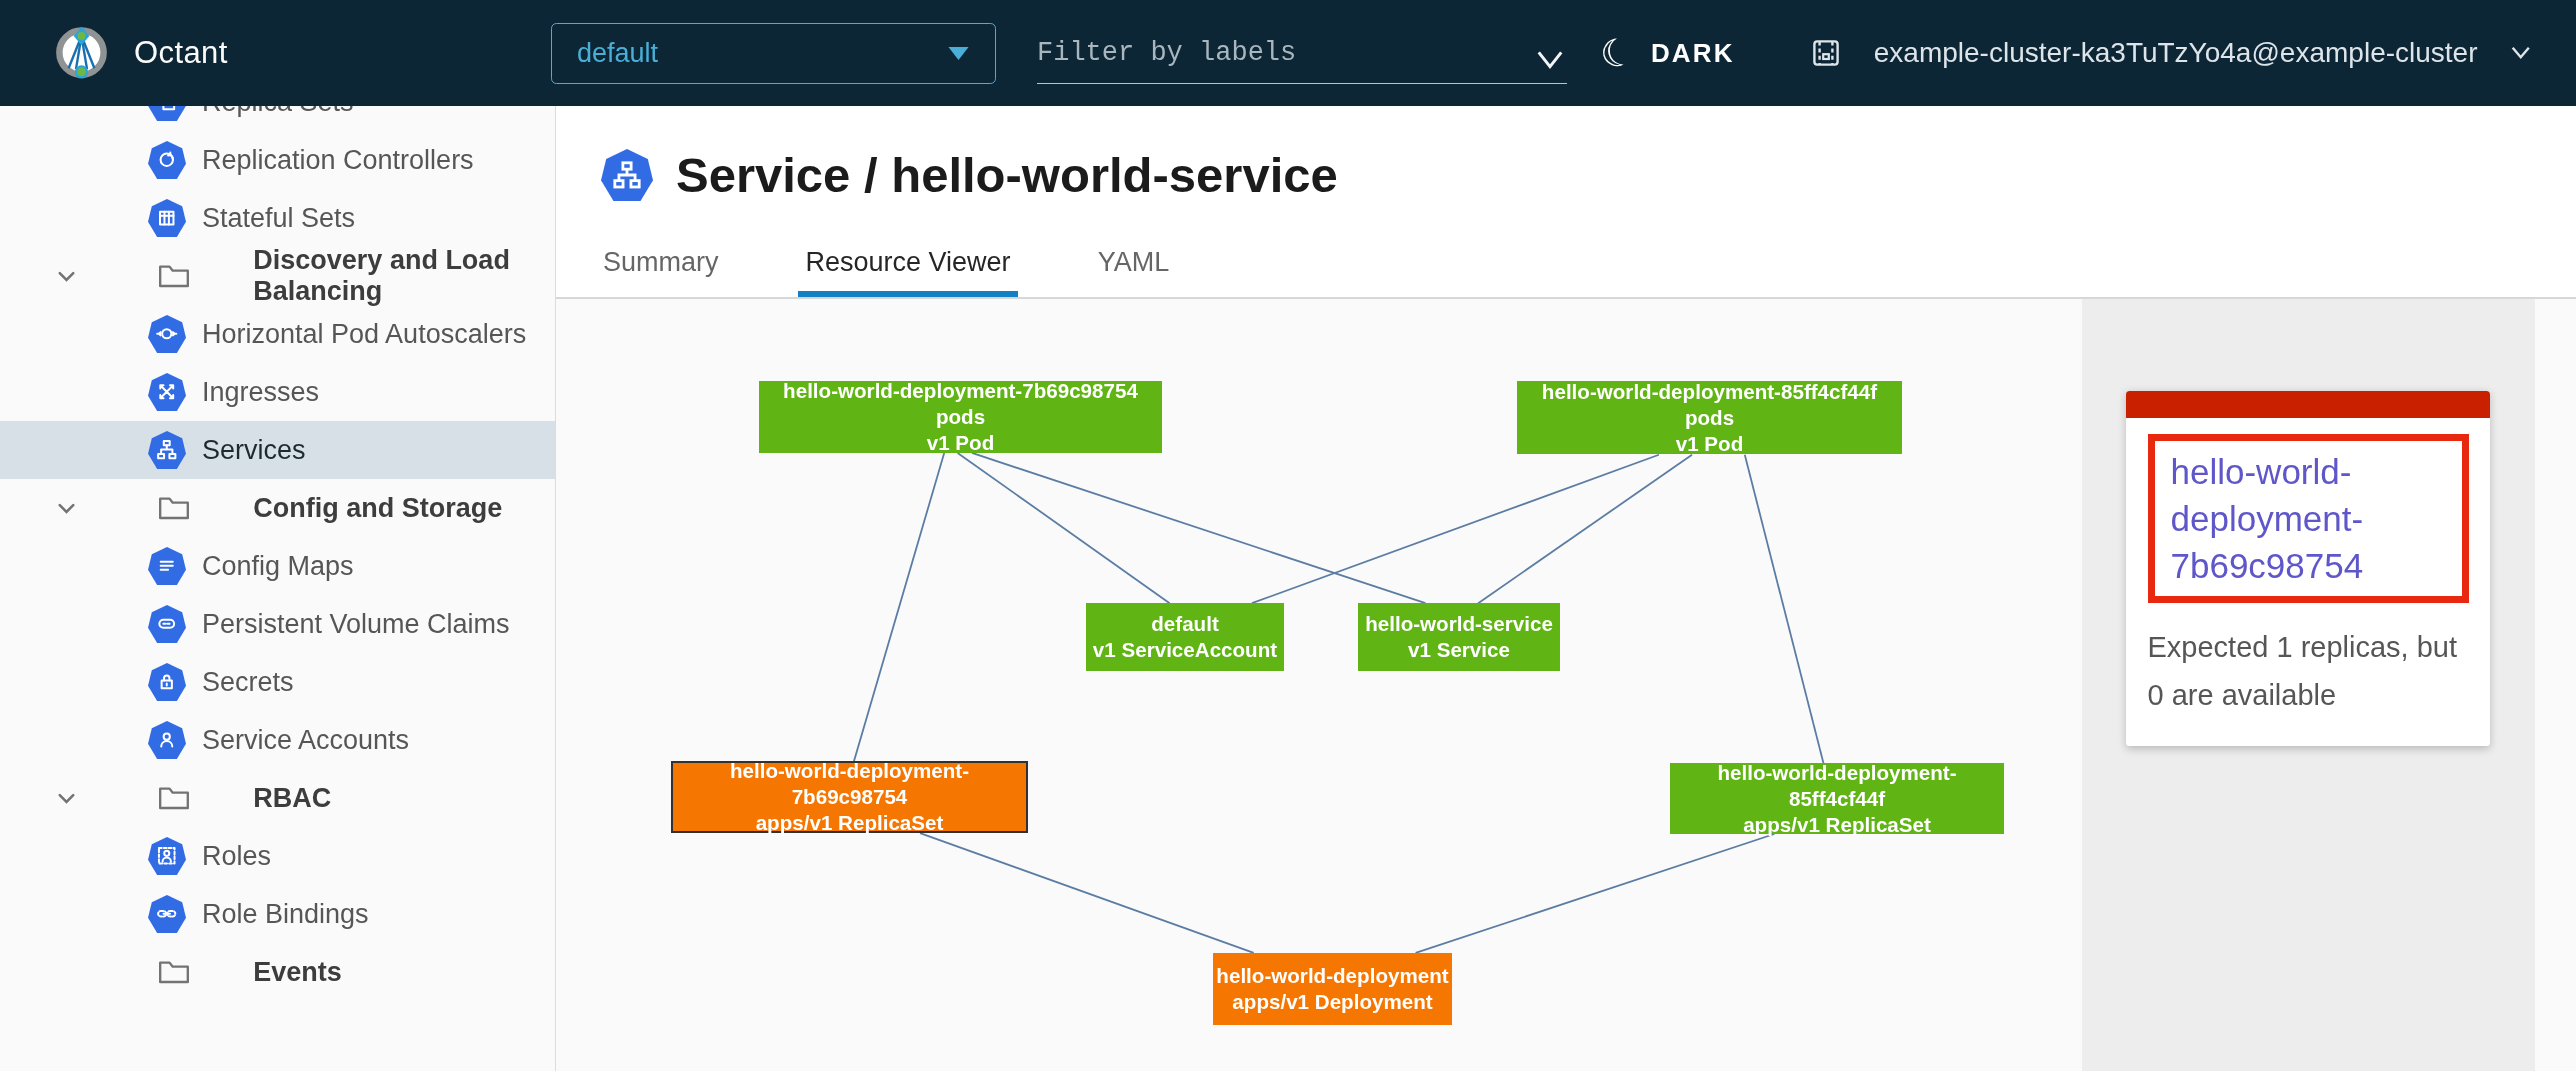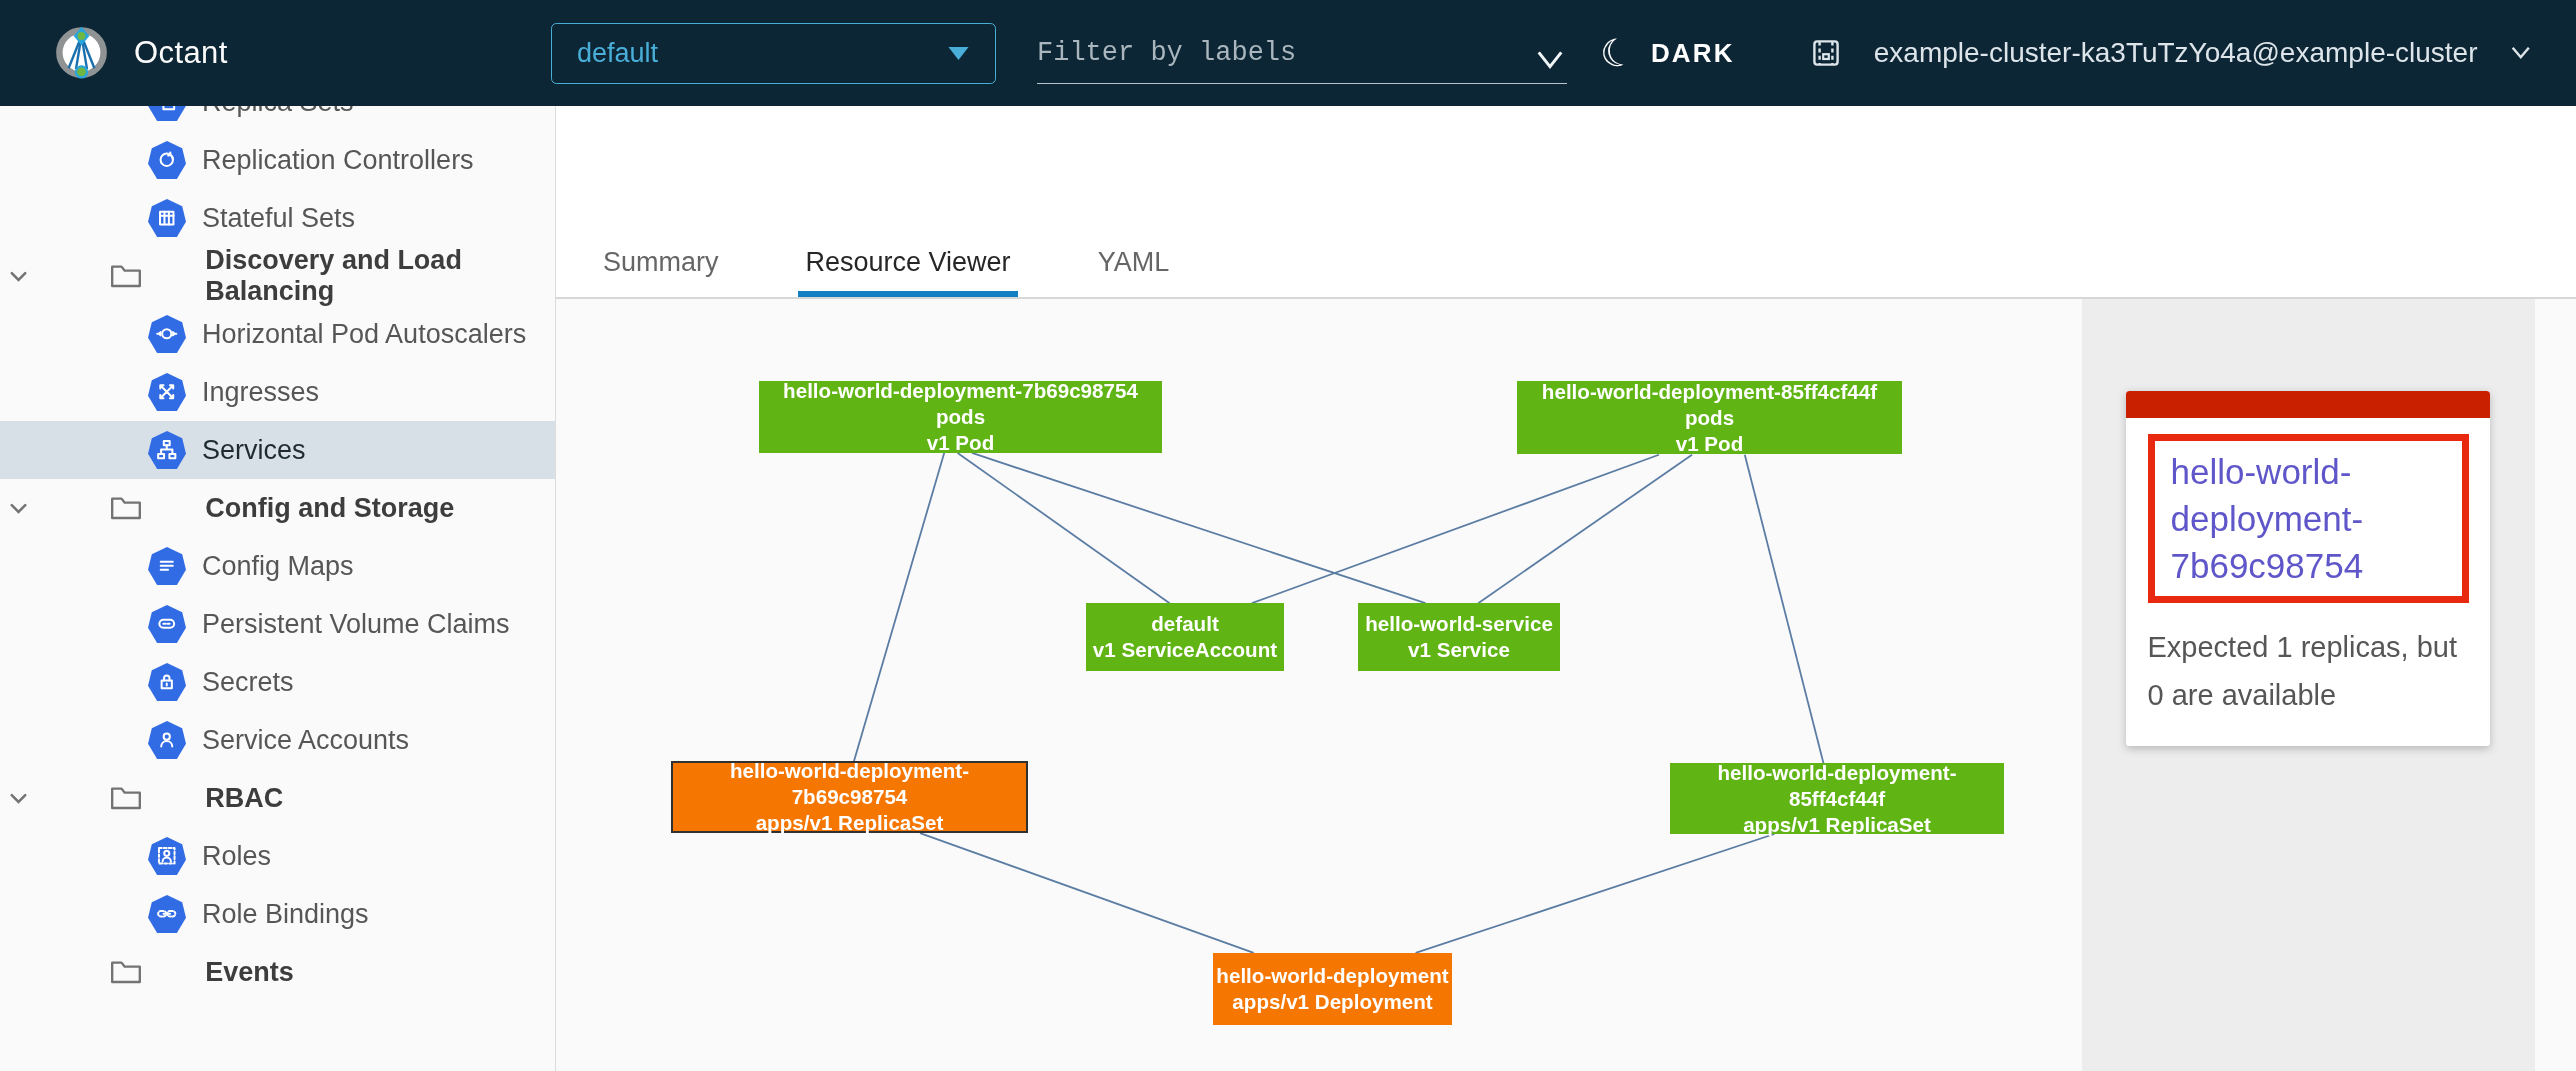--- a/index.html
+++ b/index.html
@@ -27,21 +27,21 @@
   .cluster-sel { display:flex; align-items:center; gap:32px; color:#dde5ea; font-size:28px; cursor:pointer; }
 
   
   .body-row { flex:1; display:flex; min-height:0; }
 
   
   .sidebar { width:556px; background:#fafafa; border-right:0.9px solid #dcdcdc; overflow:hidden; flex-shrink:0; }
   .side-list { margin-top:-33px; }
   .srow { height:58px; display:flex; align-items:center; font-size:27px; cursor:pointer; }
   .srow.child { padding-left:148px; color:#565656; }
-  .srow.group { color:#3d3d3d; font-weight:bold;gap:47px; }
+  .srow.group { padding-left:48px; color:#3d3d3d; font-weight:bold;gap:47px; }
   .srow.selected { background:#d8e0e7; color:#1e2a32; }
   .chev-slot { width:36px; display:flex; justify-content:center; margin-right:25px; flex-shrink:0; }
   .folder-slot { width:36px; display:flex; justify-content:center; margin-right:14.3px; flex-shrink:0; }
   .hepta { width:38px; height:38px; background:#326ce5; flex-shrink:0; margin-right:16px;
            clip-path:polygon(50% 0%,90% 19%,100% 60%,76% 100%,24% 100%,0% 60%,10% 19%);
            display:flex; align-items:center; justify-content:center; }
   .hepta svg { width:21.5px; height:21.5px; stroke:#fff; fill:none; stroke-width:1.5; stroke-linecap:round; stroke-linejoin:round; }
 
   
   .main { flex:1; display:flex; flex-direction:column; background:#fff; min-width:0; }
@@ -295,20 +295,31 @@
                 <path d="M1.5 3.6h4.4l1.5 1.9h7.1v7.2H1.5z" stroke="#737373" stroke-width="1.1" fill="none" stroke-linejoin="round"></path>
               </svg>
             </span>
             <span>Events</span>
           </div>
         </div>
     </nav>
 
     <div class="main">
       <div class="page-head">
+        <div class="title-row">
+          <span class="title-hepta">
+            <svg viewBox="0 0 16 16">
+              <rect x="5.8" y="1.5" width="4.4" height="3.4"></rect>
+              <rect x="1.5" y="11" width="4.4" height="3.4"></rect>
+              <rect x="10.1" y="11" width="4.4" height="3.4"></rect>
+              <path d="M8 4.9 v3 M3.7 11 V8 h8.6 v3"></path>
+            </svg>
+          </span>
+          <h1 class="page-title">Service / hello-world-service</h1>
+        </div>
         <div class="tabs" id="tabs">
             <div class="tab">Summary</div>
             <div class="tab active">Resource Viewer</div>
             <div class="tab">YAML</div>
           </div>
       </div>
 
       <div class="content">
         <div class="graph-area" id="graph-area">
           <svg class="edges" id="edges" width="1526" height="773" viewBox="0 0 1706 864">

